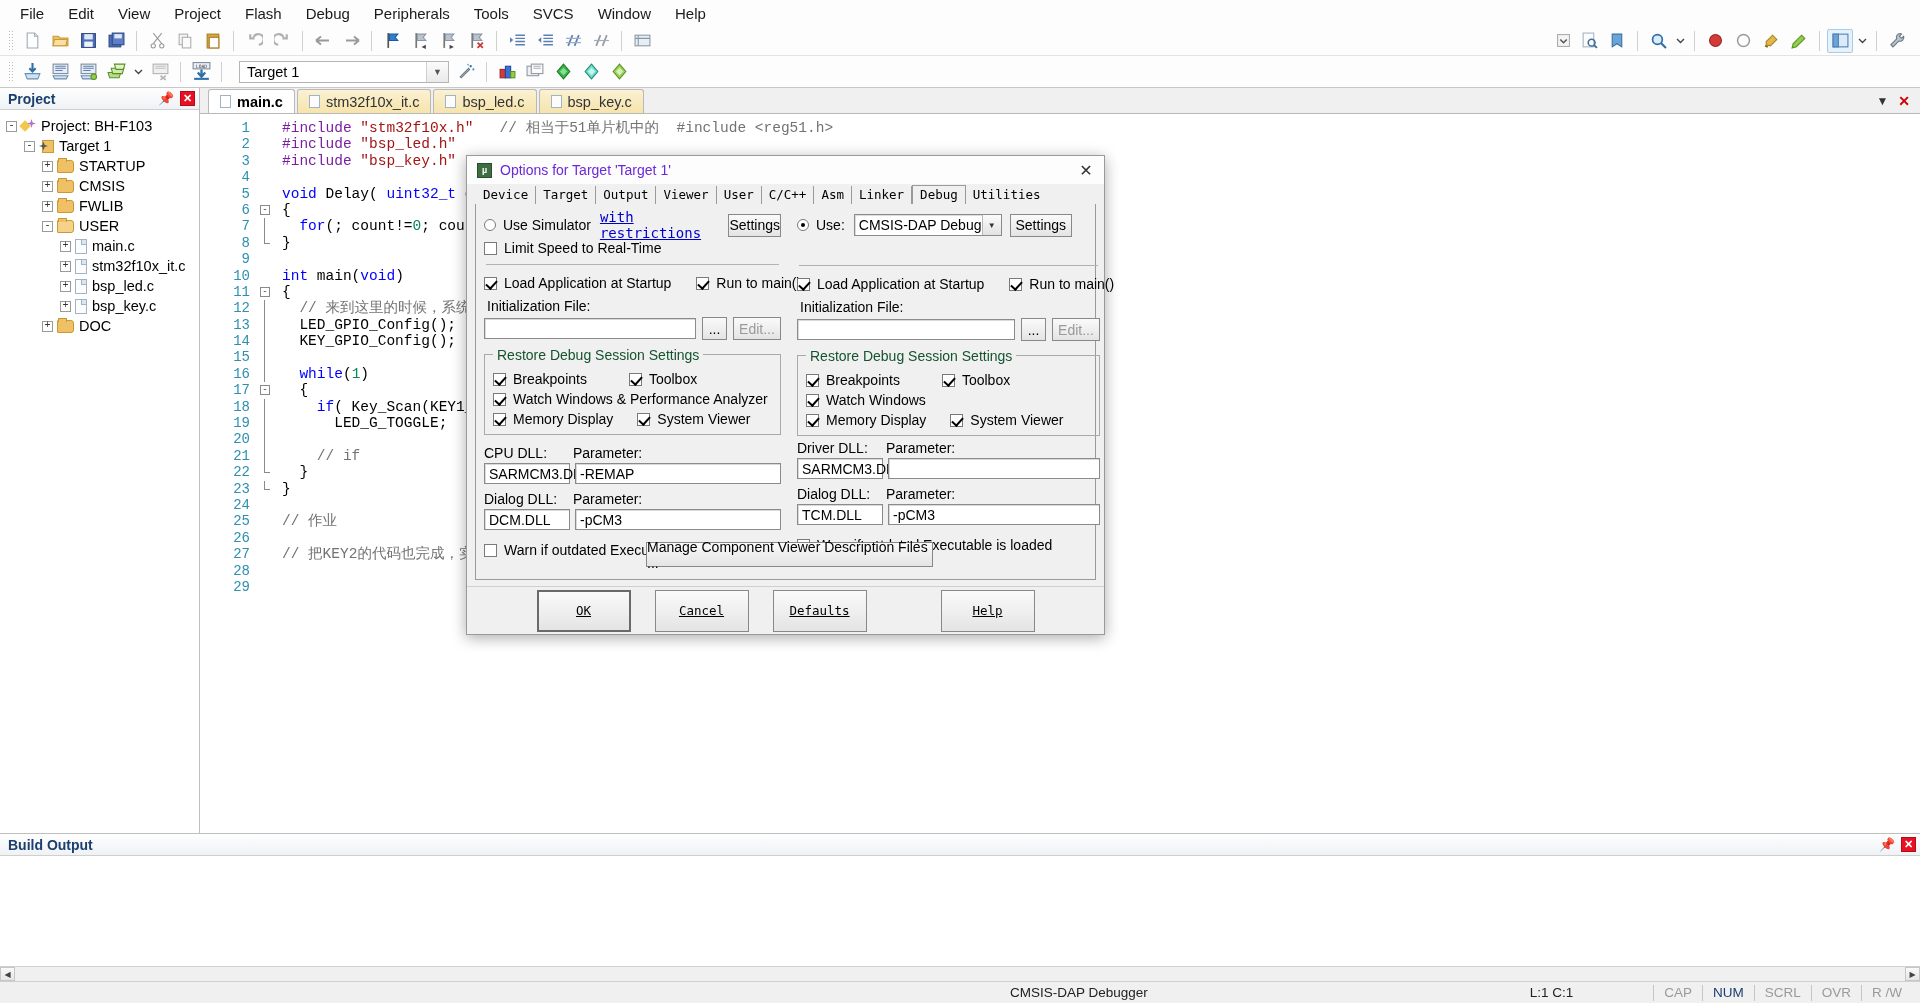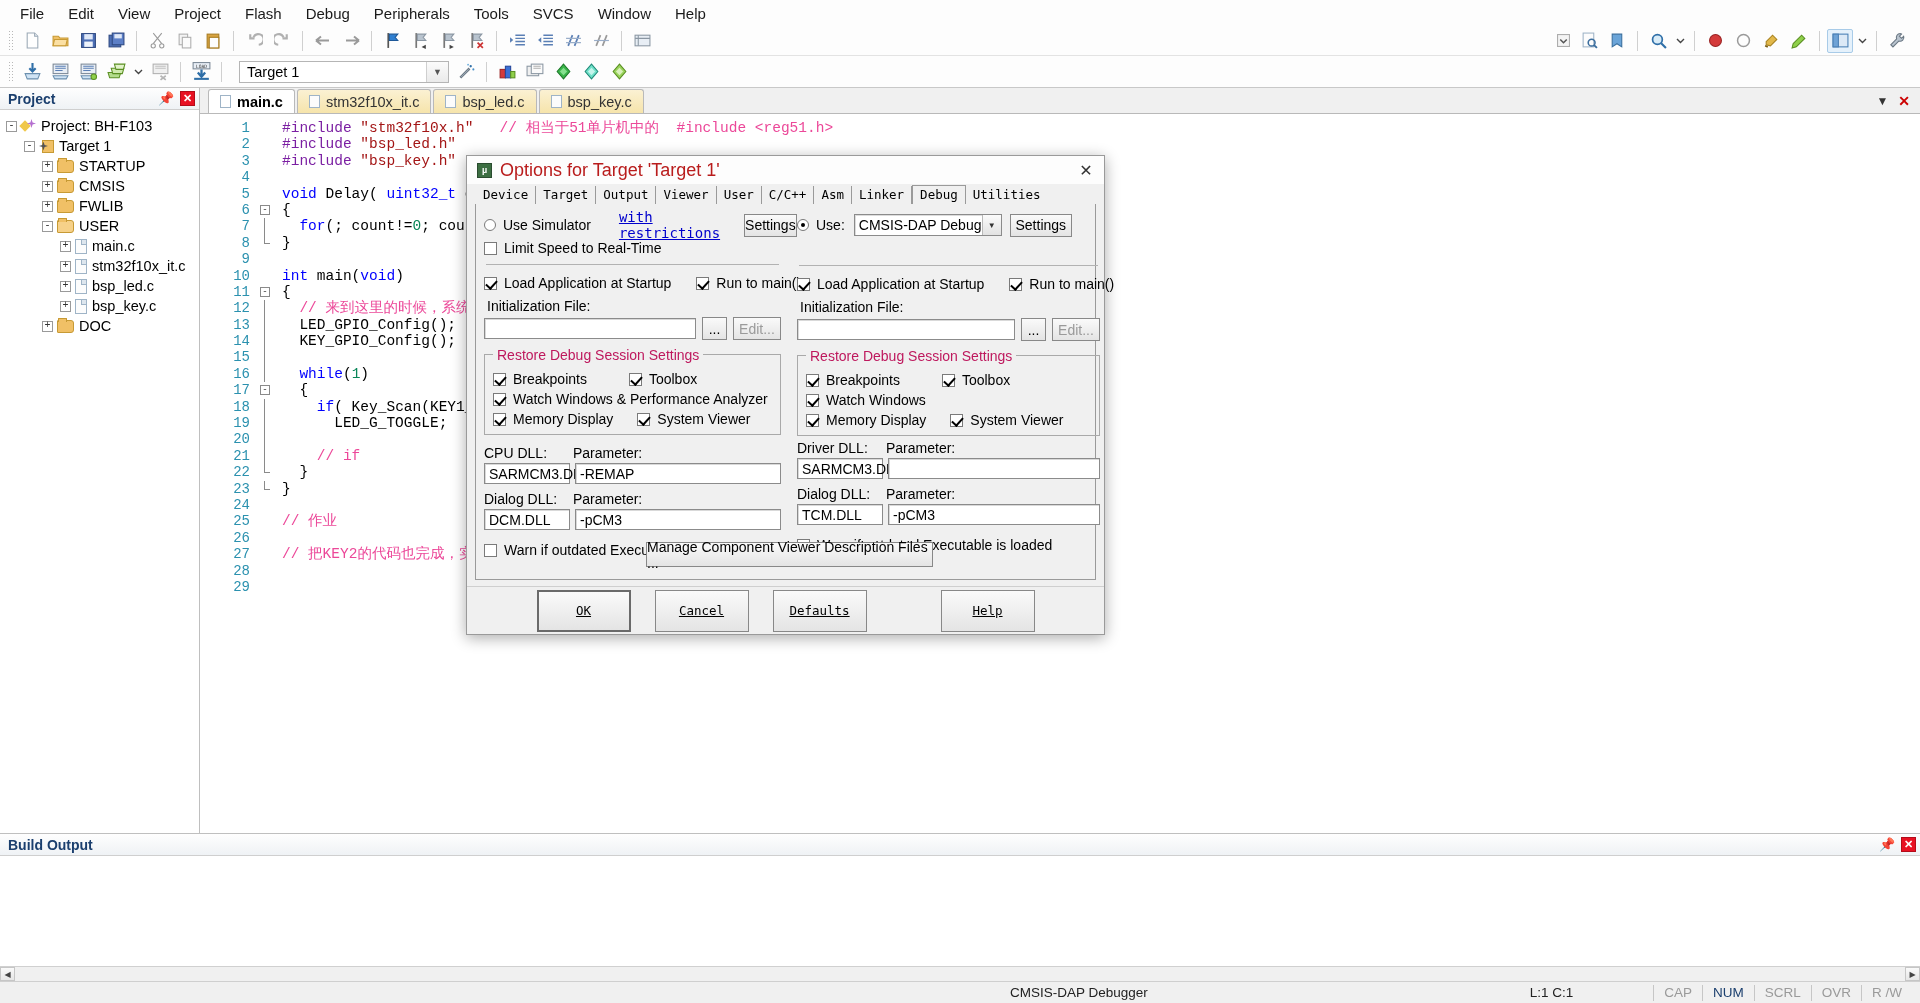--- a/index.html
+++ b/index.html
@@ -141,21 +141,21 @@
   .fold-box { position:absolute; left:2px; top:3px; width:10px; height:10px;
     border:1px solid #8a8a8a; background:#fff; font-size:9px; line-height:8px;
     text-align:center; color:#333; font-family:"Liberation Mono", monospace;}
   .fold-line { position:absolute; left:6px; top:0; bottom:0; width:1px; background:#8a8a8a; }
   .fold-end { position:absolute; left:6px; top:0; height:8px; width:1px; background:#8a8a8a; }
   .fold-end:after { content:""; position:absolute; left:0; top:8px; width:6px; height:1px; background:#8a8a8a;}
   .code { flex:1; padding:6px 0 0 6px; font-family:"Liberation Mono", monospace;
     font-size:14.5px; white-space:pre; overflow:hidden; }
   .code div { height:16.4px; line-height:16.4px; }
   .kw { color:#0000ff; } .pp { color:#7b1fa2; } .str { color:#a31515; }
-  .cm { color:#ec4899; } .num { color:#098658; }
+  .cm { color:#737373; } .num { color:#098658; }
   .code-scroll-h { height:15px; background:#f0f0f0; border-top:1px solid #d0d0d0;
     display:flex; align-items:center; }
 
   
   .build { position:absolute; left:0; right:0; bottom:22px; height:148px;
     background:#fff; border-top:1px solid #bfbfbf; display:flex; flex-direction:column; }
   .build-head { height:22px; display:flex; align-items:center; padding:0 4px 0 8px;
     background:linear-gradient(#fefefe,#eff2f5); border-bottom:1px solid #cfcfcf;
     font-size:14px; font-weight:bold; color:#1b3f6e; }
   .build-body { flex:1; background:#fff; }
@@ -178,21 +178,21 @@
     position:absolute; left:466px; top:155px; width:639px; height:480px;
     background:#f0f0f0; border:1px solid #9a9a9a;
     box-shadow:0 3px 14px rgba(0,0,0,.33);
     display:flex; flex-direction:column;
   }
   .dlg-title { height:28px; display:flex; align-items:center; padding:0 2px 0 10px;
     background:#fdfdfd; }
   .dlg-title .uvico { width:15px;height:15px;background:#3c6e42;border:1px solid #2a4c2f;
     color:#fff;font-size:9px;font-weight:bold;display:flex;align-items:center;
     justify-content:center;font-family:"Liberation Sans",sans-serif;margin-right:8px;}
-  .dlg-title .t { font-size:18px; color:#b91c1c; flex:1; }
+  .dlg-title .t { font-size:14px; color:#6d28d9; flex:1; }
   .dlg-x { width:32px;height:26px;display:flex;align-items:center;justify-content:center;
     font-size:16px;color:#333;cursor:default;}
 
   .tabrow { display:flex; align-items:flex-end; height:20px; padding-left:9px;
     font-family:"DejaVu Sans Mono", monospace; font-size:12.5px; }
   .dtab2 { padding:1px 7px 2px 7px; border-right:1px solid #9a9a9a; color:#000;
     cursor:default; white-space:nowrap; }
   .dtab2.sel { background:#f0f0f0; border:1px solid #9a9a9a; border-bottom:none;
     font-weight:normal; position:relative; top:1px; padding-bottom:3px; }
   .dtab2.last { border-right:none; }
@@ -222,21 +222,21 @@
     cursor:default; font-family:"Liberation Sans", sans-serif;
   }
   .btn.dis { color:#9a9a9a; }
   .txtfield { border:1px solid #8b8b8b; background:#fff; height:21px;
     display:flex; align-items:center; padding:0 4px; font-size:14px; color:#000;
     box-shadow:inset 1px 1px 0 #d9d9d9; }
   .hr { height:1px; background:#b2b2b2; }
 
   .group { border:1px solid #a9a9a9; position:relative; padding:14px 8px 8px 8px; }
   .group > .gt { position:absolute; top:-8px; left:8px; background:#f0f0f0;
-    padding:0 4px; font-size:14px; color:#be185d; white-space:nowrap; }
+    padding:0 4px; font-size:14px; color:#14532d; white-space:nowrap; }
 
   .combo { height:22px; border:1px solid #8b8b8b; background:#fff; display:flex;
     align-items:center; box-shadow:inset 1px 1px 0 #dcdcdc; }
   .combo .cv { flex:1; padding-left:4px; font-size:14px; white-space:nowrap; overflow:hidden; }
   .combo .ca { width:19px; height:20px; display:flex; align-items:center; justify-content:center;
     background:linear-gradient(#fbfbfb,#e2e2e2); border-left:1px solid #b9b9b9; font-size:8px; color:#333;}
 
   .dlg-foot { height:48px; display:flex; align-items:center; justify-content:center;
     gap:24px; border-top:1px solid #cfcfcf; margin-top:6px; }
   .foot-btn { width:94px; height:42px; font-family:"DejaVu Sans Mono", monospace;
@@ -855,21 +855,21 @@
           <div class="dtab2 last">Utilities</div>
         </div>
 
     <div class="dlg-body">
 
       <div class="col left">
 
         <div class="row" style="height:20px;margin-top:2px">
           <span class="rb" id="sim-radio"></span>
           <span class="lbl">Use Simulator</span>
-          <span class="link" style="margin-left:28px">with restrictions</span>
+          <span class="link" style="margin-left:9px">with restrictions</span>
           <span class="btn" style="width:62px;height:23px;margin-left:24px">Settings</span>
         </div>
 
         <div class="row" style="height:22px;margin-top:2px">
           <span class="cb" id="sim-limit"></span>
           <span class="lbl">Limit Speed to Real-Time</span>
         </div>
 
         <div class="hr" style="margin:5px 2px 8px 2px"></div>
 

